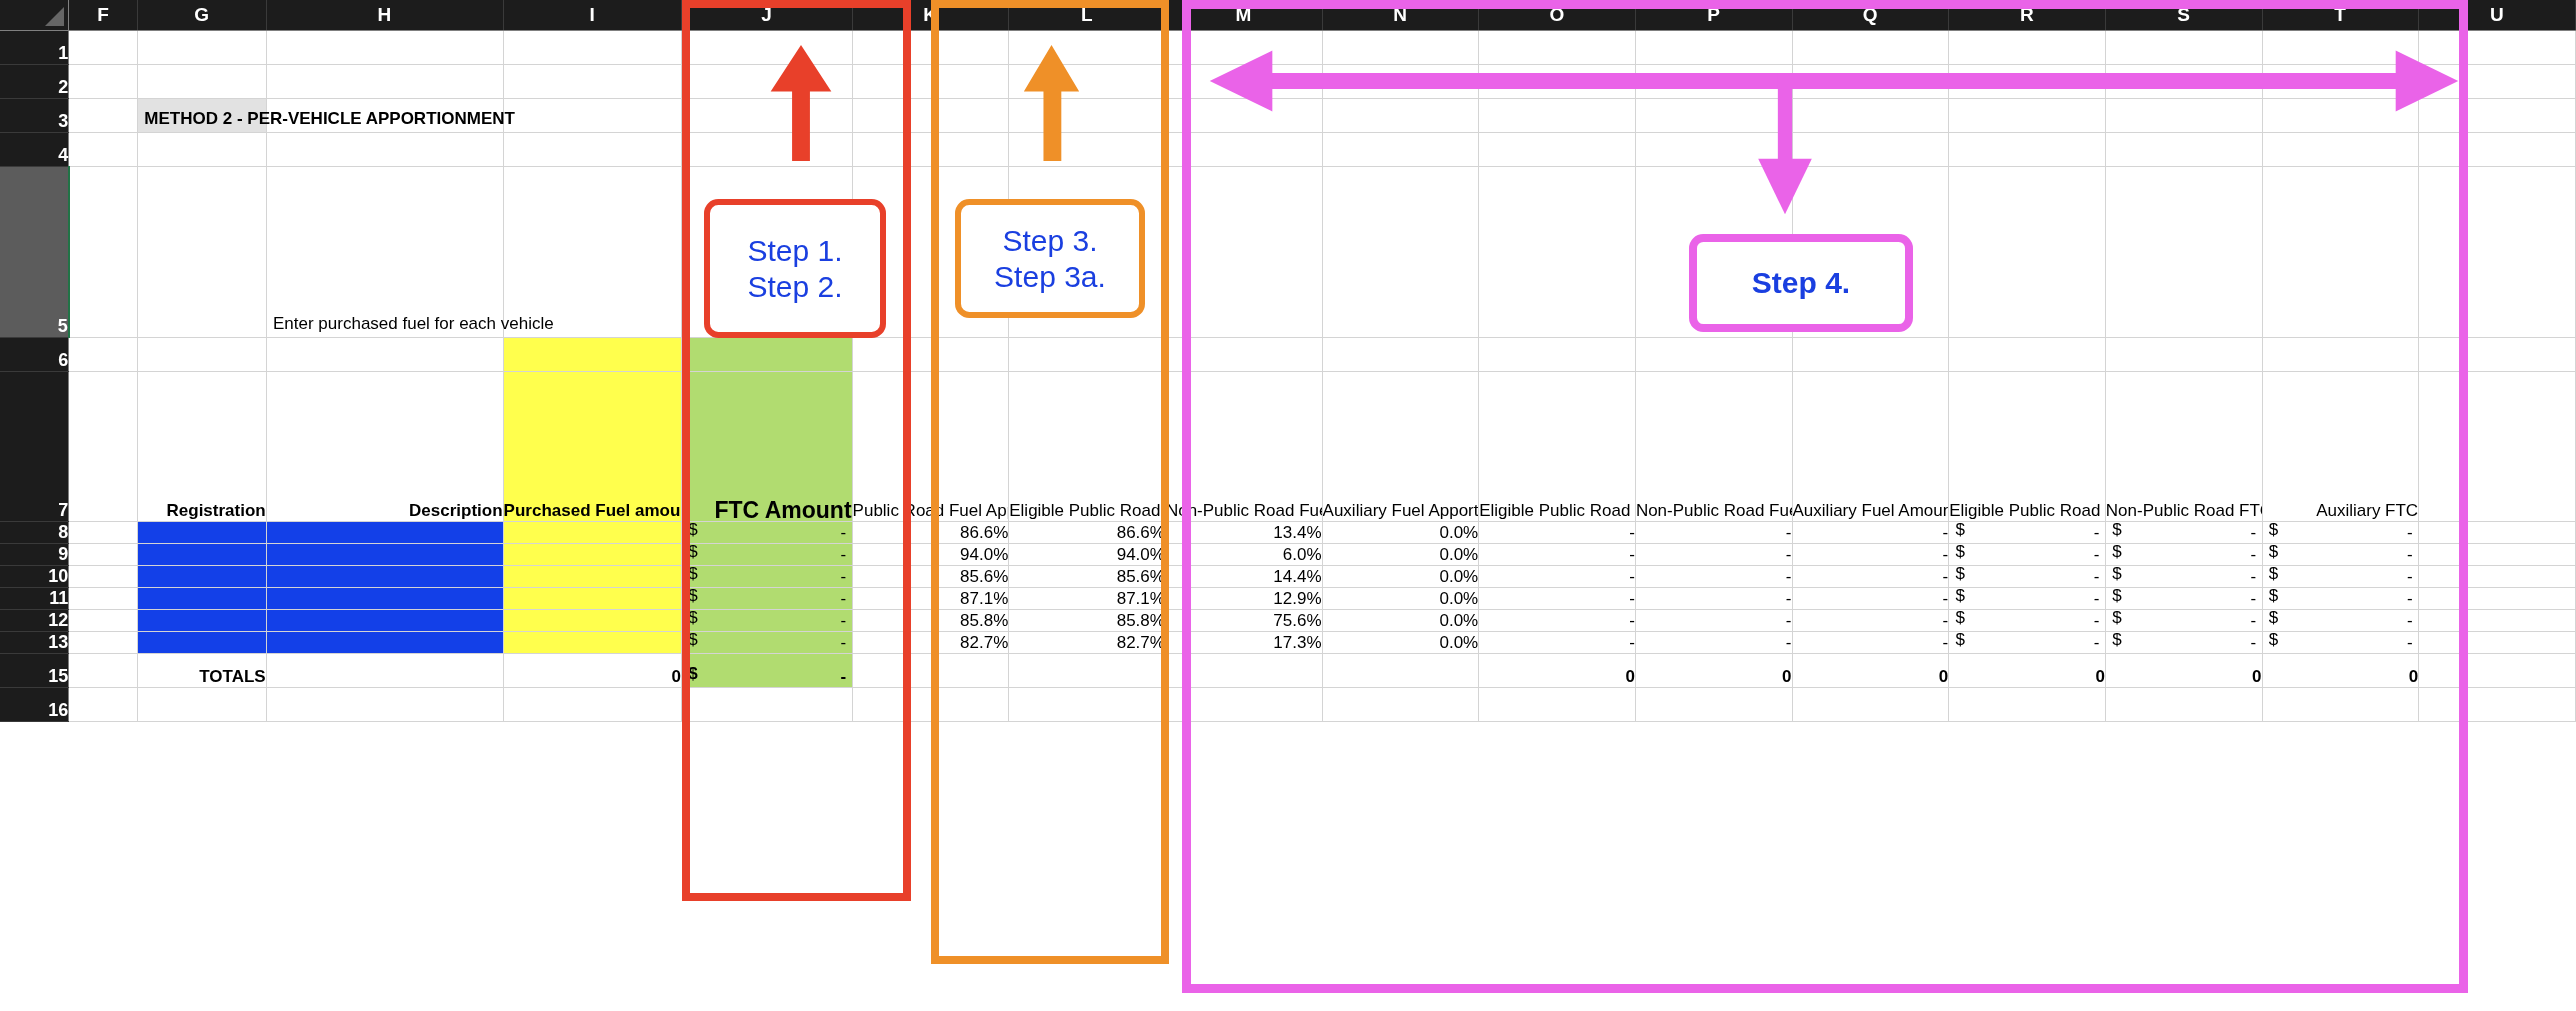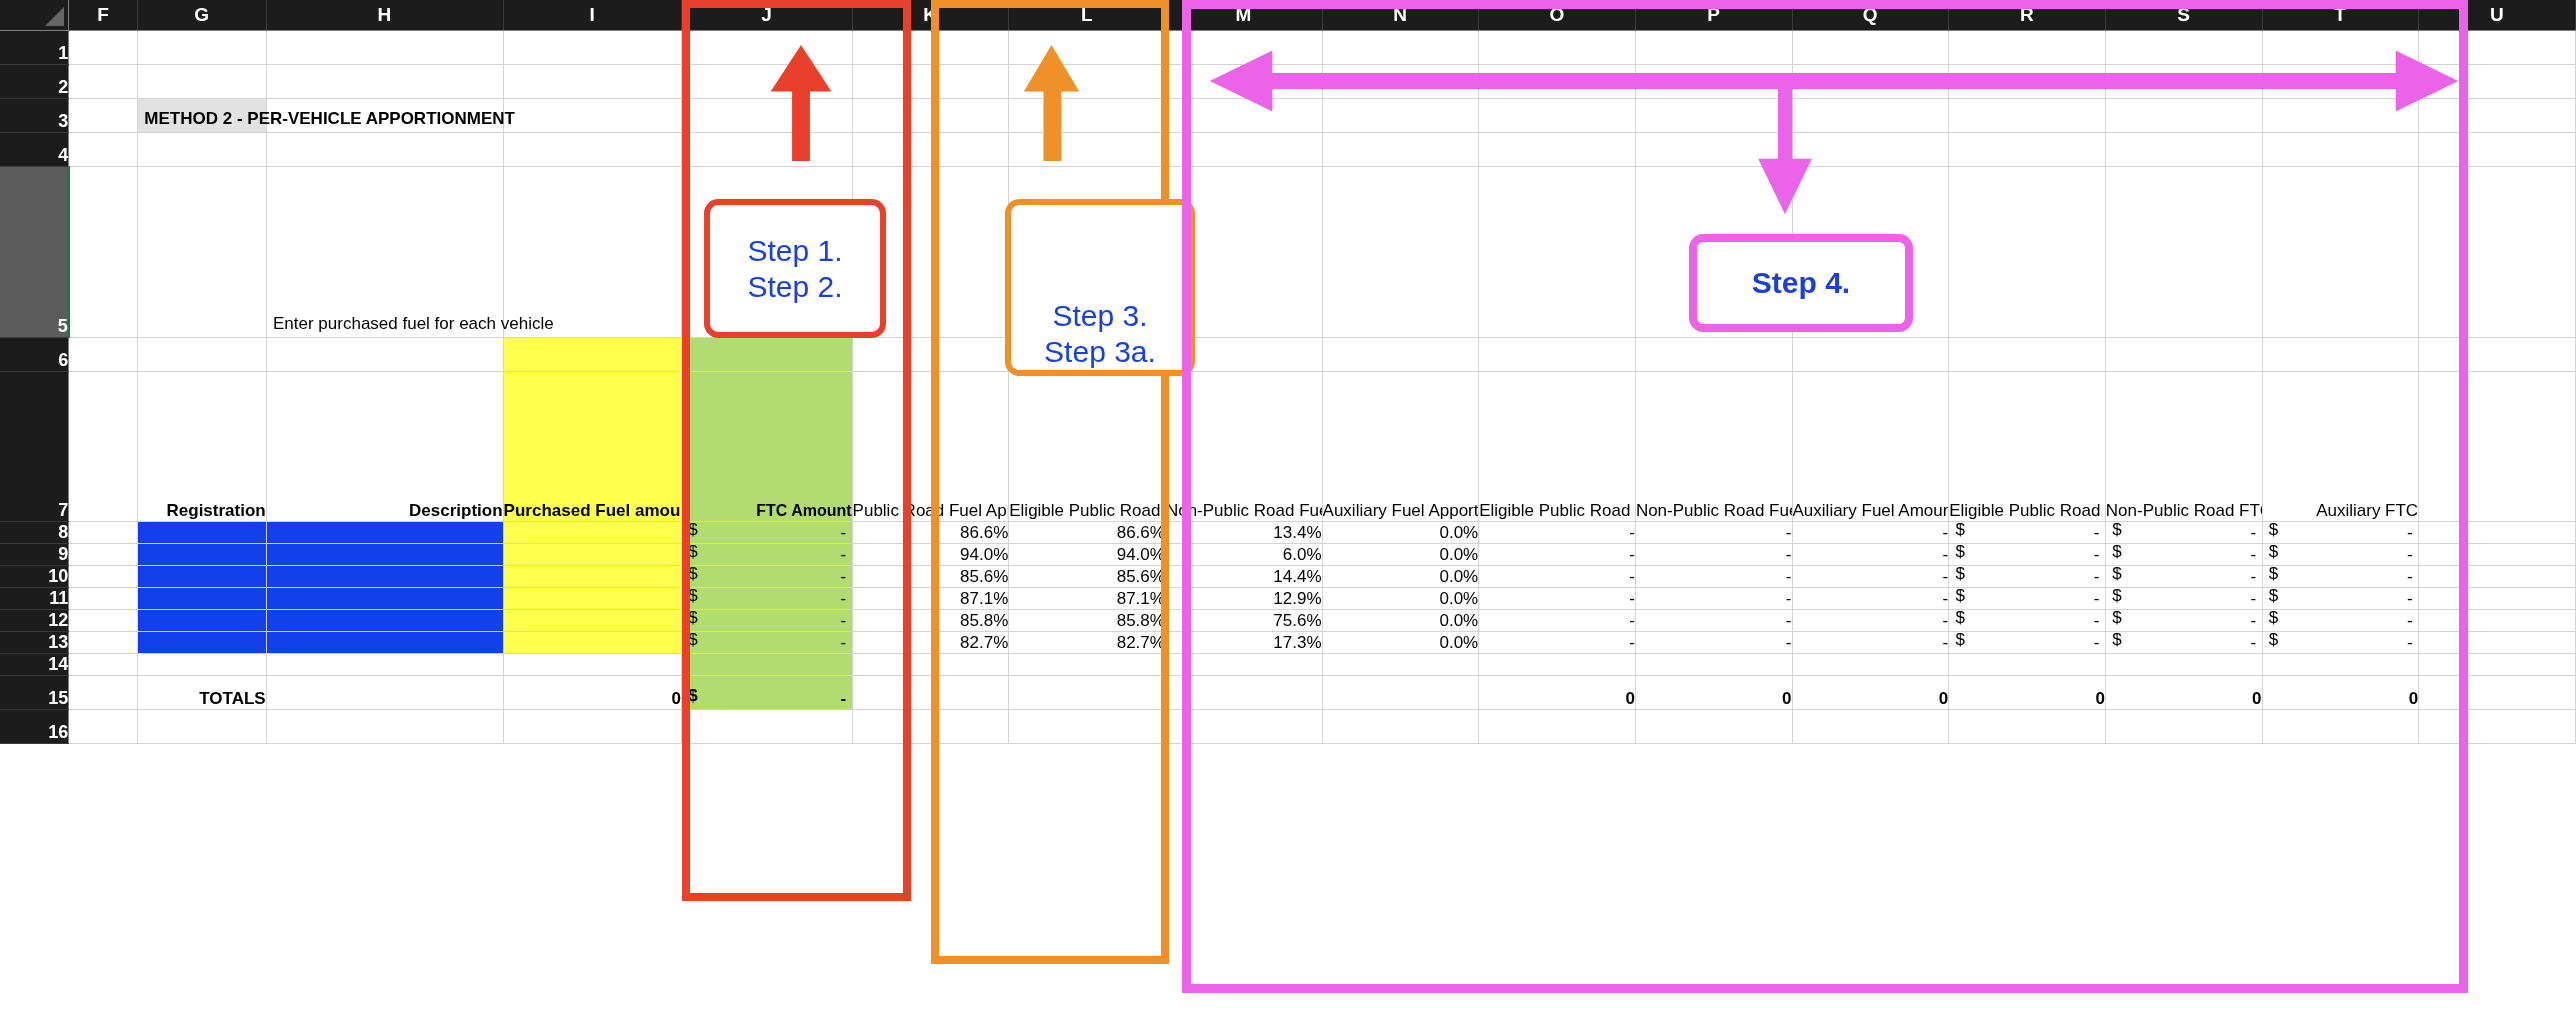--- a/index.html
+++ b/index.html
@@ -283,21 +283,21 @@
           <td class="cell"></td>
           <td class="cell"></td>
           <td class="cell"></td>
         </tr>
         <tr style="height: 150px;">
           <td class="rowhead">7</td>
           <td class="cell"></td>
           <td class="cell lft wrapc bold" style="font-size: 17px;">Registration</td>
           <td class="cell lft wrapc bold" style="font-size: 17px;">Description</td>
           <td class="cell lft wrapc bold yellow" style="font-size: 17px;">Purchased Fuel amount (L)</td>
-          <td class="cell lft wrapc bold green" style="font-size: 16px;">FTC Amount</td>
+          <td class="cell lft wrapc bold green" style="font-size: 23px;">FTC Amount</td>
           <td class="cell lft wrapc">Public Road Fuel Apportionment</td>
           <td class="cell lft wrapc">Eligible Public Road Fuel Apportionment</td>
           <td class="cell lft wrapc">Non-Public Road Fuel Apportionment</td>
           <td class="cell lft wrapc">Auxiliary Fuel Apportionment</td>
           <td class="cell lft wrapc">Eligible Public Road Fuel Amount</td>
           <td class="cell lft wrapc">Non-Public Road Fuel Amount</td>
           <td class="cell lft wrapc">Auxiliary Fuel Amount</td>
           <td class="cell lft wrapc">Eligible Public Road FTC</td>
           <td class="cell lft wrapc">Non-Public Road FTC</td>
           <td class="cell lft wrapc">Auxiliary FTC</td>
@@ -482,39 +482,20 @@
           <td class="cell acct">
             <span class="dol">$</span>
             <span class="val">-</span>
           </td>
           <td class="cell acct">
             <span class="dol">$</span>
             <span class="val">-</span>
           </td>
           <td class="cell"></td>
         </tr>
-        <tr style="height: 20.6px;">
-          <td class="rowhead">14</td>
-          <td class="cell"></td>
-          <td class="cell"></td>
-          <td class="cell"></td>
-          <td class="cell"></td>
-          <td class="cell green"></td>
-          <td class="cell"></td>
-          <td class="cell"></td>
-          <td class="cell"></td>
-          <td class="cell"></td>
-          <td class="cell"></td>
-          <td class="cell"></td>
-          <td class="cell"></td>
-          <td class="cell"></td>
-          <td class="cell"></td>
-          <td class="cell"></td>
-          <td class="cell"></td>
-        </tr>
         <tr style="height: 34px;">
           <td class="rowhead">15</td>
           <td class="cell"></td>
           <td class="cell lft bold">TOTALS</td>
           <td class="cell"></td>
           <td class="cell num bold">0</td>
           <td class="cell green acct bold">
             <span class="dol">$</span>
             <span class="val">-</span>
           </td>
@@ -564,21 +545,21 @@
       <span>Step 1.</span>
       <span>Step 2.</span>
     </div>
 
     <div class="frame" style="left:931px;top:0px;width:238px;height:964px;border-width:8px;border-color:#ef9028;"></div>
 
     <svg class="ovl" style="left:1020px;top:45px;width:63px;height:116px;" viewBox="0 0 70 130">
       <polygon points="35,0 66,52 46,52 46,130 26,130 26,52 4,52" fill="#ef9028"></polygon>
     </svg>
 
-    <div class="callout" style="left:1005px;top:199px;width:190px;height:177px;border-width:6.3px;border-color:#ef9028;justify-content:flex-end;">
+    <div class="callout" style="left:955px;top:199px;width:190px;height:119px;border-width:6.3px;border-color:#ef9028;">
       <span>Step 3.</span>
       <span>Step 3a.</span>
     </div>
 
     <div class="frame" style="left:1182px;top:0px;width:1286px;height:993px;border-width:9.8px;border-color:#ea63e8;"></div>
 
     <svg class="ovl" style="left:1199px;top:45px;width:1270px;height:72px;" viewBox="0 0 1420 80">
       <line x1="70" y1="40" x2="1350" y2="40" stroke="#ea63e8" stroke-width="18"></line>
       <polygon points="12,40 82,6 82,74" fill="#ea63e8"></polygon>
       <polygon points="1408,40 1338,6 1338,74" fill="#ea63e8"></polygon>

